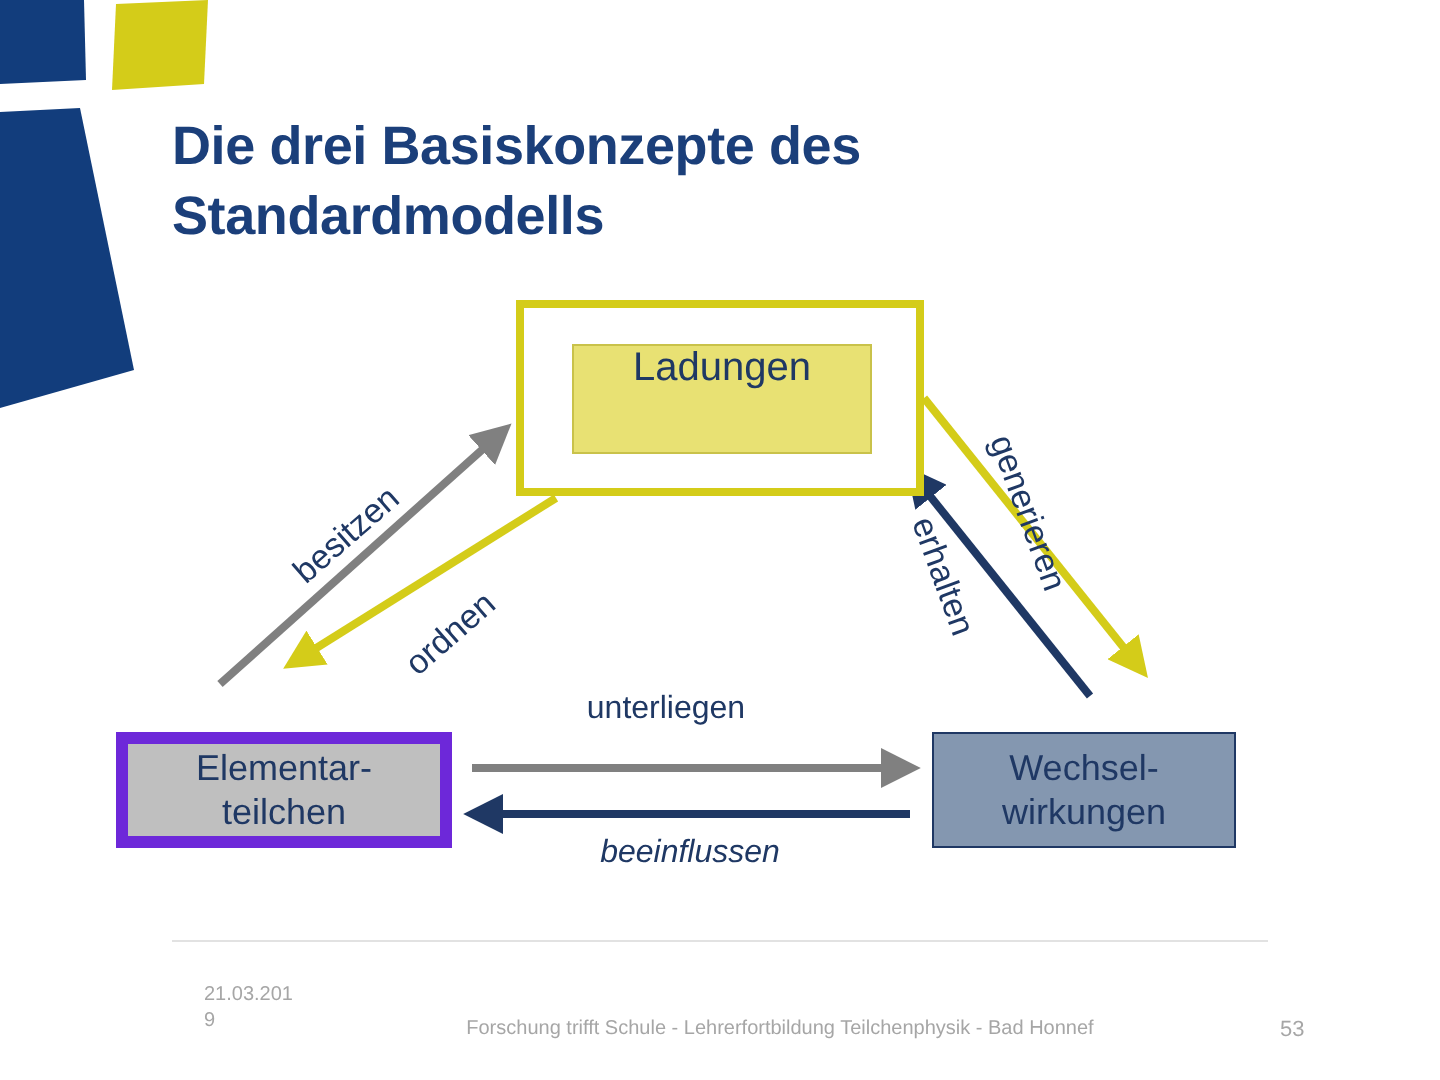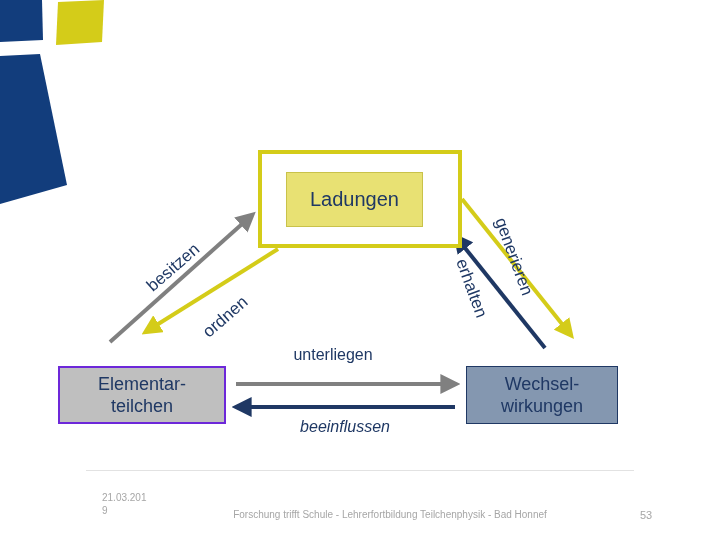--- a/index.html
+++ b/index.html
@@ -64,43 +64,43 @@
     width: 204px;
     height: 98px;
     border: 4px solid #d4cc19;
     background: #ffffff;
     box-sizing: border-box;
   }
   .ladungen-inner {
     position: absolute;
     left: 286px;
     top: 172px;
-    width: 137px;
+    width: 150px;
     height: 55px;
     background: #e8e173;
     border: 1px solid #c9c24a;
     box-sizing: border-box;
     display: flex;
-    align-items: center;
+    align-items: flex-start;
     justify-content: center;
   }
   .ladungen-inner span {
     font-size: 20px;
     color: #1f3864;
   }
 
   
   .box-elementar {
     position: absolute;
     left: 58px;
     top: 366px;
     width: 168px;
     height: 58px;
     background: #bfbfbf;
-    border: 2px solid #6d28d9;
+    border: 6px solid #6d28d9;
     box-sizing: border-box;
     display: flex;
     align-items: center;
     justify-content: center;
     text-align: center;
     line-height: 1.25;
     font-size: 18px;
     color: #1f3864;
   }
   .box-wechsel {
@@ -213,20 +213,21 @@
 <div class="slide">
 
   <div class="logo">
     <svg width="120" height="232" viewBox="0 0 120 232" xmlns="http://www.w3.org/2000/svg">
       <path d="M0 0 L42 0 L43 40 L0 42 Z" fill="#123d7c"></path>
       <path d="M58 2 L104 0 L102 42 L56 45 Z" fill="#d4cc19"></path>
       <path d="M0 56 L40 54 L67 185 L0 204 Z" fill="#123d7c"></path>
     </svg>
   </div>
 
+  <div class="title">Die drei Basiskonzepte des Standardmodells</div>
 
   <svg class="diagram" viewBox="0 0 720 470" xmlns="http://www.w3.org/2000/svg">
     <defs>
       <marker id="ah-gray" markerWidth="5" markerHeight="5" refX="3.4" refY="2.5" orient="auto" markerUnits="strokeWidth">
         <path d="M0,0 L5,2.5 L0,5 z" fill="#808080"></path>
       </marker>
       <marker id="ah-yellow" markerWidth="5" markerHeight="5" refX="3.4" refY="2.5" orient="auto" markerUnits="strokeWidth">
         <path d="M0,0 L5,2.5 L0,5 z" fill="#d4cc19"></path>
       </marker>
       <marker id="ah-blue" markerWidth="5" markerHeight="5" refX="3.4" refY="2.5" orient="auto" markerUnits="strokeWidth">

